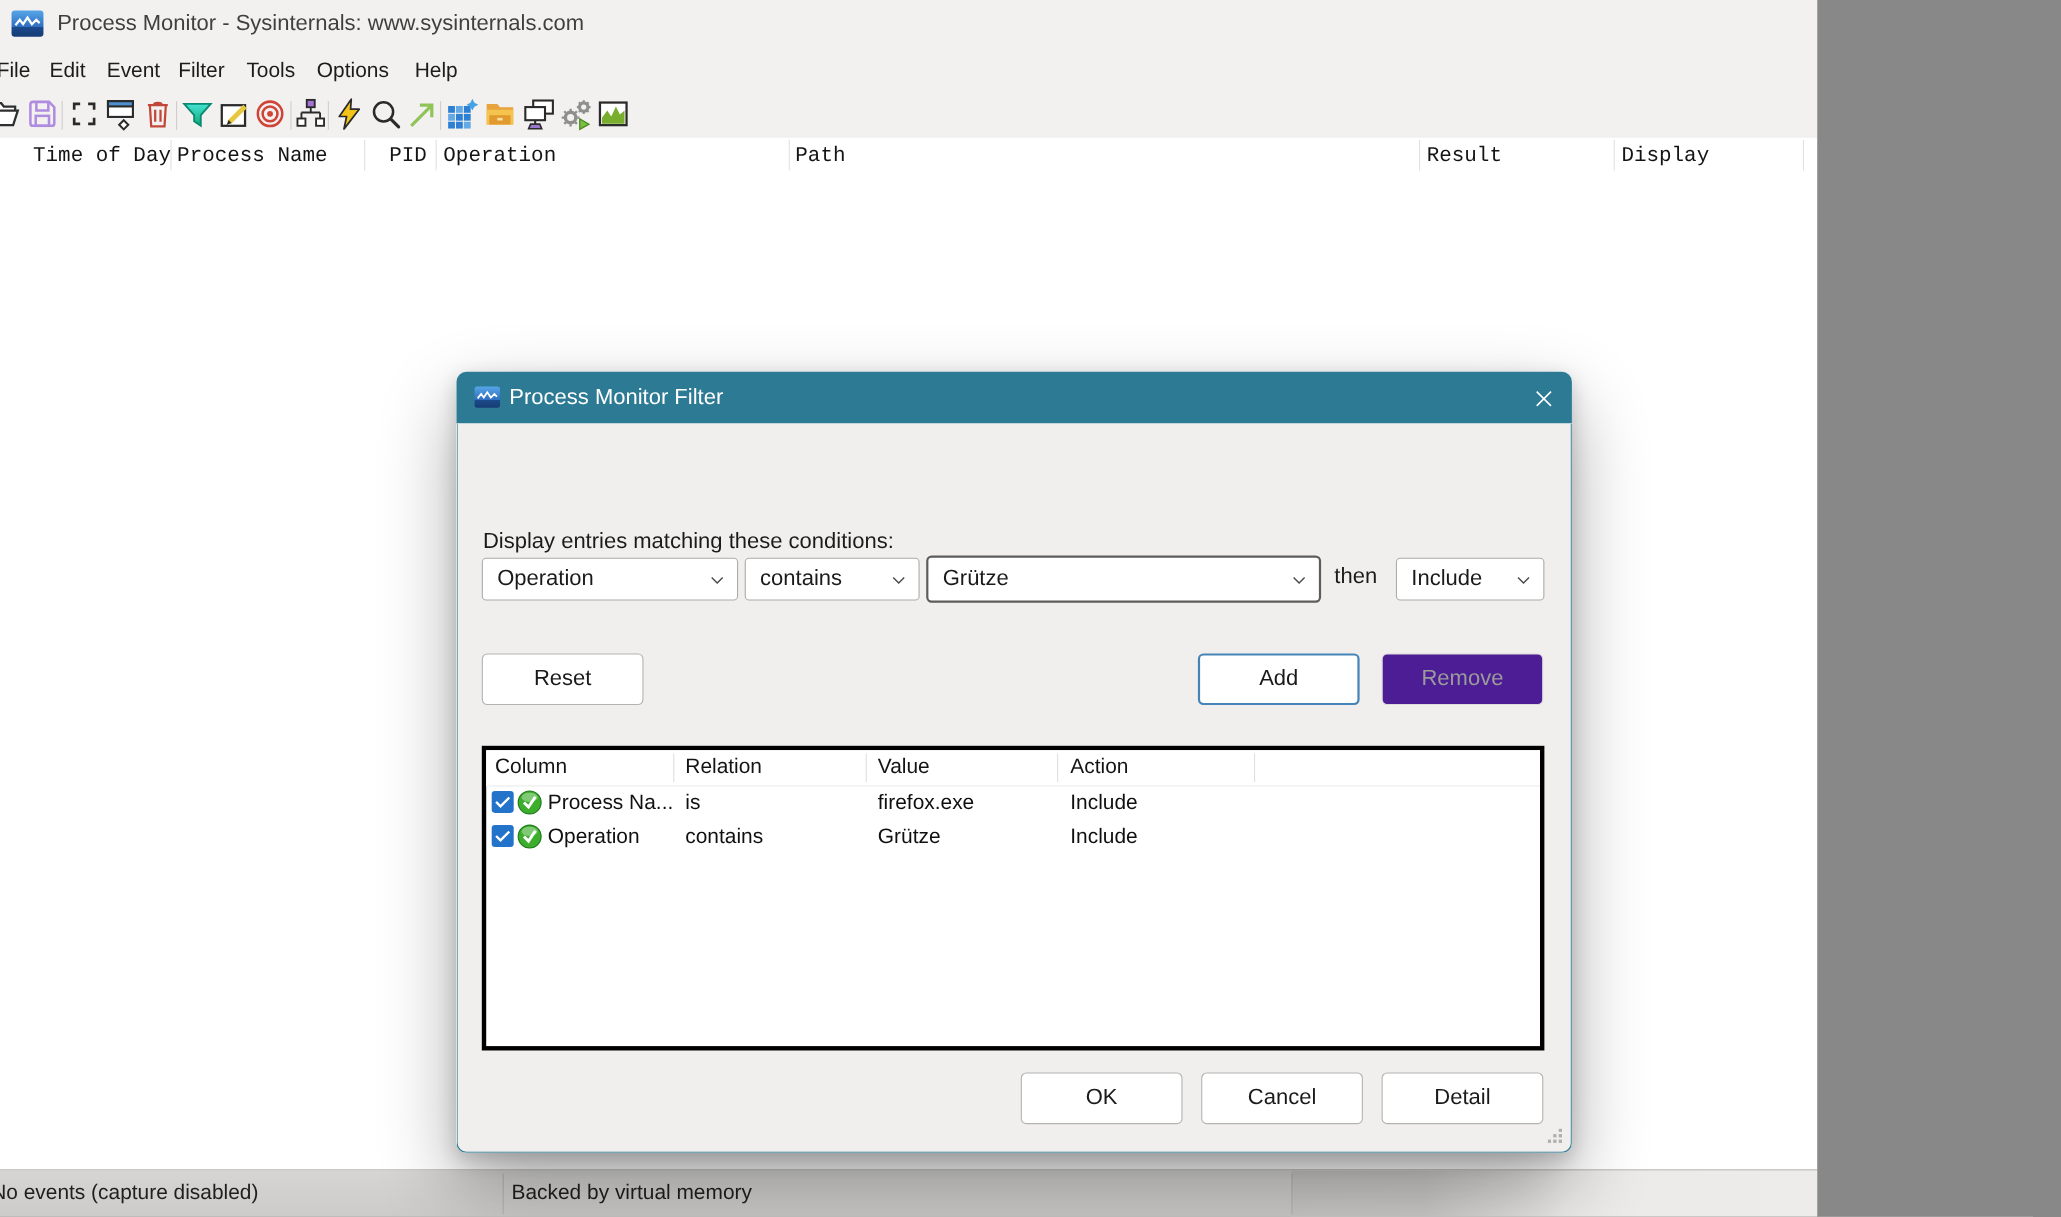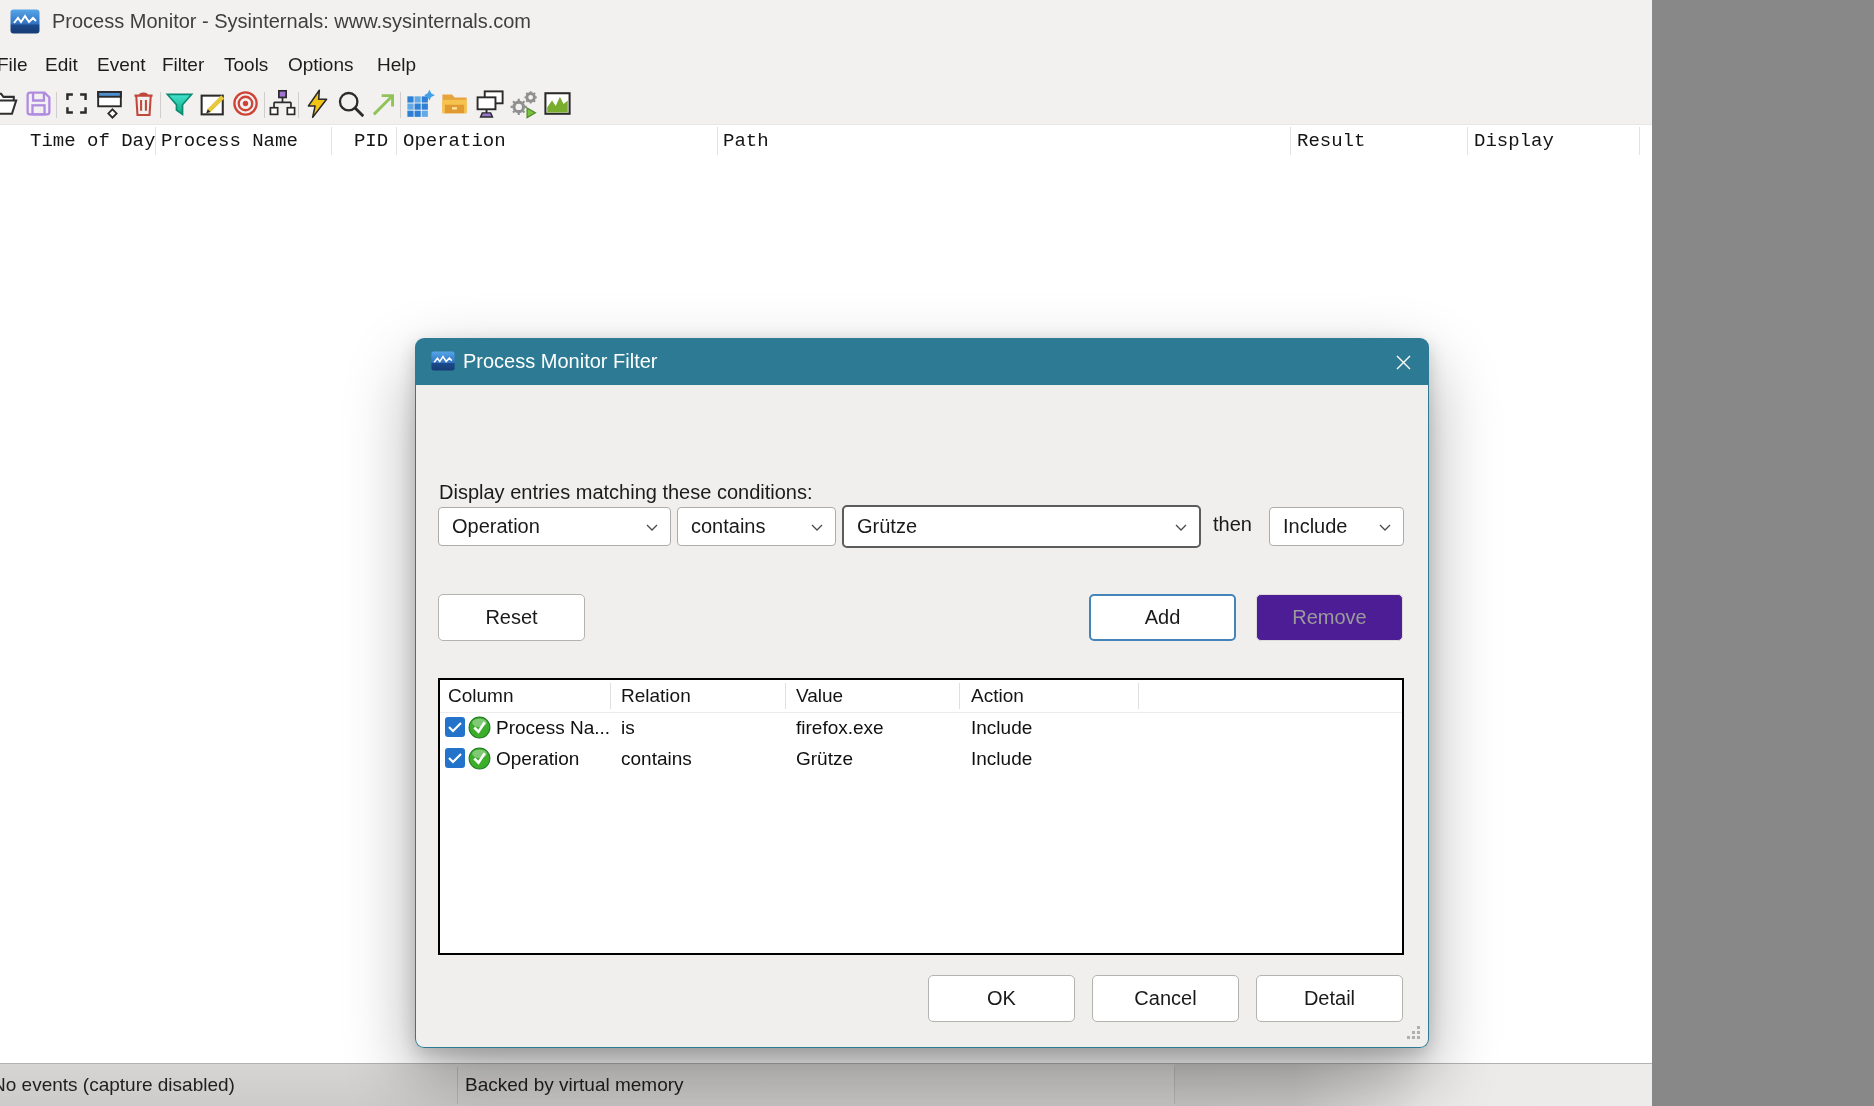--- a/index.html
+++ b/index.html
@@ -40,21 +40,21 @@
   .dlg-text{position:absolute;left:23px;font-size:20px;color:#1b1b1b;white-space:nowrap;}
   .combo{position:absolute;height:39px;background:#fff;border:1px solid #acacab;border-radius:4px;
          font-size:20px;color:#1a1a1a;display:flex;align-items:center;padding-left:13px;box-sizing:border-box;}
   .combo.focused{border:2px solid #5c5c5c;border-radius:5px;}
   .combo .chev{position:absolute;right:12px;top:50%;margin-top:-3px;}
   .btn{position:absolute;height:47px;background:#fff;border:1px solid #b3b3b2;border-radius:5px;
        font-size:20px;color:#1a1a1a;display:flex;align-items:center;justify-content:center;box-sizing:border-box;}
   .btn.primary{border:2px solid #4584b8;}
   .btn.disabled{background:#4c1d95;color:#9b9b9b;border-color:#dcdcdb;}
   .listbox{position:absolute;left:22px;top:293px;width:966px;height:277px;background:#fff;
-           border:2px solid #000000;box-sizing:border-box;}
+           border:4px solid #000000;box-sizing:border-box;}
   .lv-header{position:absolute;top:0;left:0;right:0;height:32px;background:#fff;border-bottom:1px solid #ececeb;}
   .lv-h{position:absolute;top:5px;font-size:19px;color:#141414;white-space:nowrap;}
   .lv-hsep{position:absolute;top:3px;width:1px;height:26px;background:#e0dfde;}
   .lv-row{position:absolute;left:0;right:0;height:31px;text-align:center;}
   .lv-cell{position:absolute;top:5px;font-size:19px;color:#101010;white-space:nowrap;}
   .checkbox{position:absolute;left:5px;top:5px;width:20px;height:20px;background:#2273c9;border-radius:3px;
             display:flex;align-items:center;justify-content:center;}
   .grip{position:absolute;right:7px;bottom:7px;}
 </style>
 </head>

